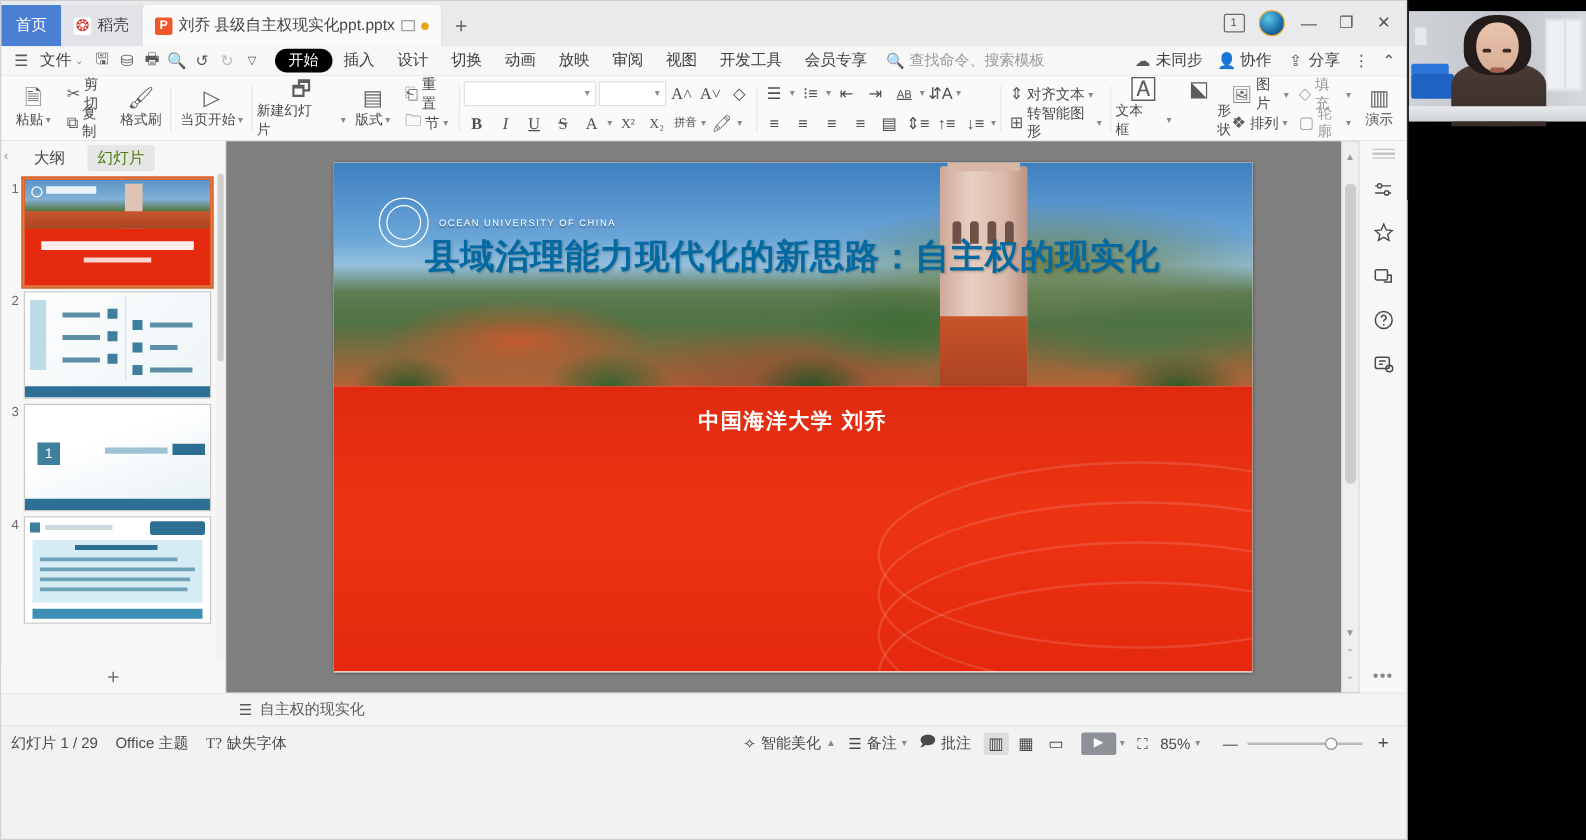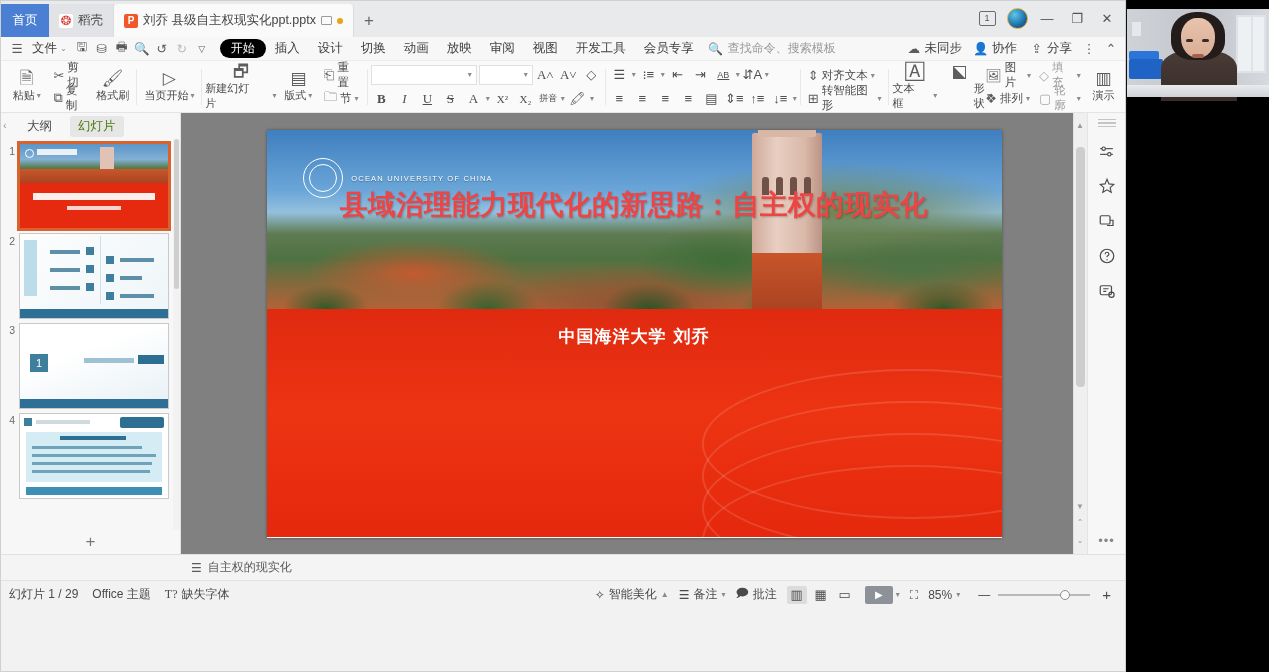--- a/index.html
+++ b/index.html
@@ -121,21 +121,21 @@
      width:26px;height:26px;border-radius:50%;border:1.3px solid #fff; }
   .logo-txt{ color:#fff; }
   .logo-cn{ font-family:"Liberation Serif",serif; font-size:21px; letter-spacing:2px; font-weight:bold;
      text-shadow:0 1px 2px rgba(0,0,0,.35); }
   .logo-en{ font-size:7.5px; letter-spacing:1.2px; margin-top:1px;
      text-shadow:0 1px 1px rgba(0,0,0,.35); }
   .redband{ position:absolute; left:0; top:44%; width:100%; height:56%;
      background:linear-gradient(to bottom,#e02a10 0%, #ec3412 45%, #e5280d 100%); overflow:hidden;}
   .wave{ position:absolute; border:2.5px solid rgba(255,255,255,.13); border-radius:50%;
      width:420px; height:150px; right:-120px; }
-  .slide-title{ position:absolute; left:0; right:0; top:14%; text-align:center; color:#ef4444;
+  .slide-title{ position:absolute; left:0; right:0; top:14%; text-align:center; color:#0369a1;
      font-family:"DejaVu Sans",sans-serif; font-weight:bold; font-size:27.5px; letter-spacing:.5px;
      text-shadow:1px 1px 2px rgba(0,0,0,.25); }
   .slide-sub{ position:absolute; left:0; right:0; top:48%; text-align:center; color:#fff;
      font-family:"DejaVu Sans",sans-serif; font-weight:bold; font-size:17px; letter-spacing:1px; }
 
   .stage-scroll{ position:absolute; right:0; top:0; bottom:0; width:14px; background:#efefef;
      border-left:1px solid #e0e0e0;}
   .ss-thumb{ position:absolute; right:2px; top:34px; width:9px; height:240px; background:#cdcdcd; border-radius:4px;}
   .ss-btn{ position:absolute; right:2px; width:10px; height:12px; color:#9a9a9a; font-size:8px;
      display:flex; align-items:center; justify-content:center;}

